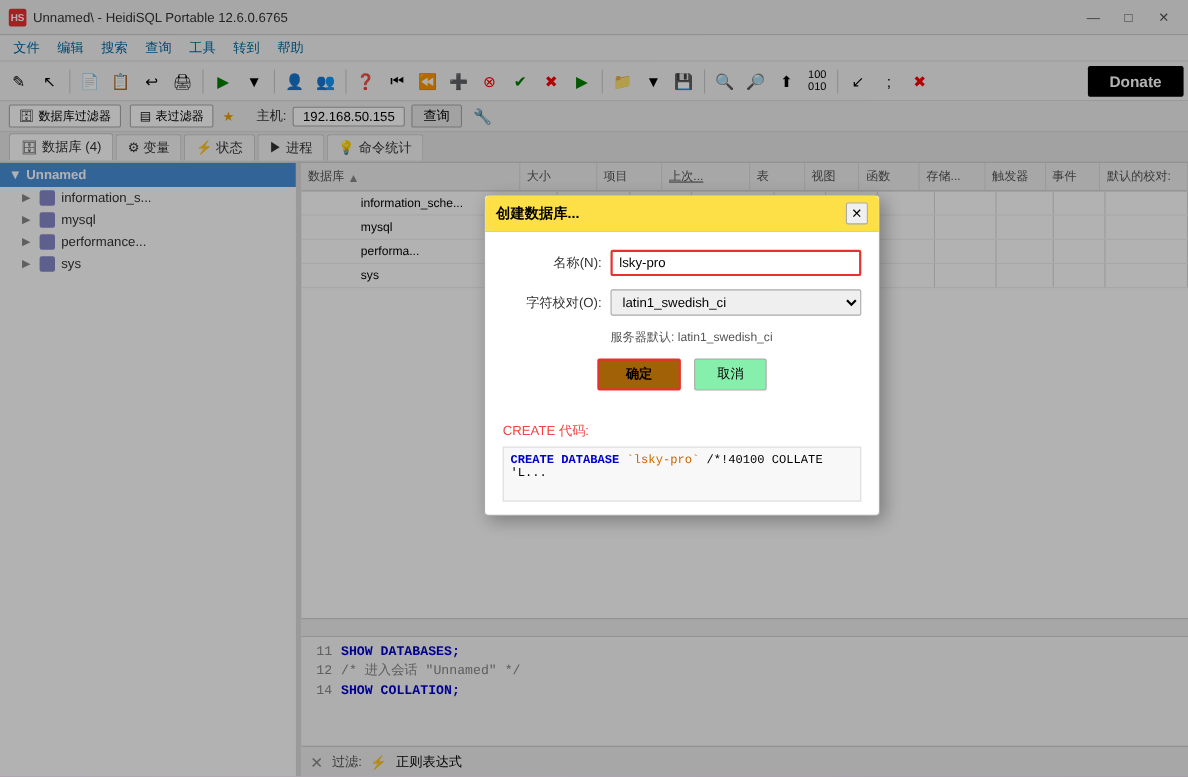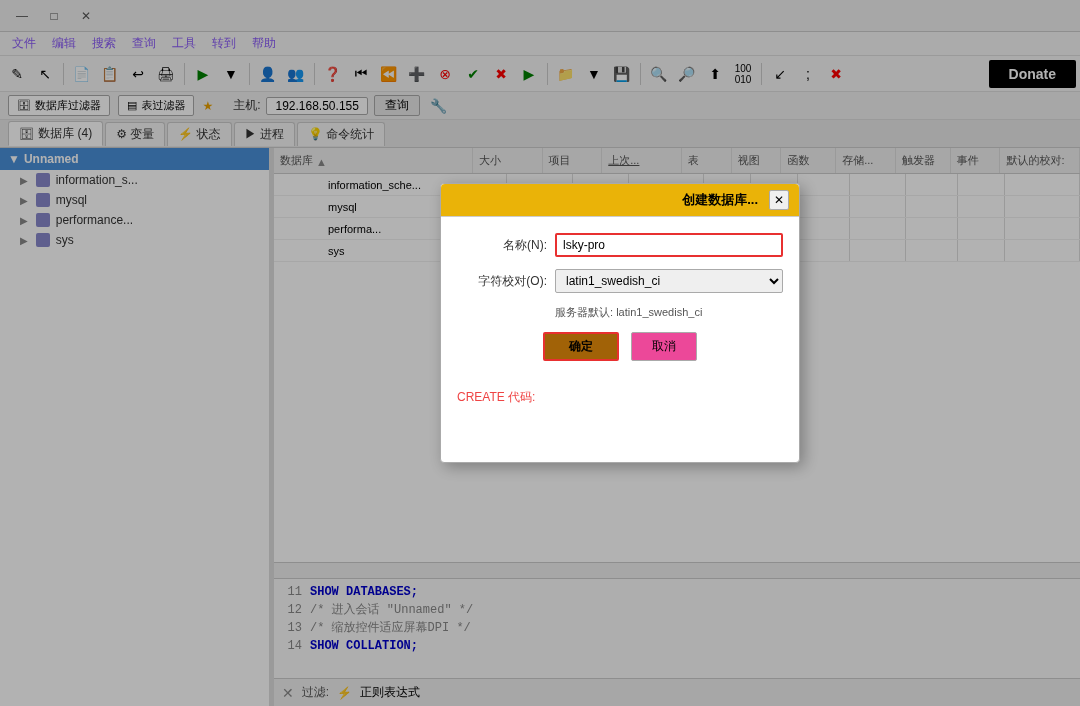--- a/index.html
+++ b/index.html
@@ -60,21 +60,21 @@
       height: 24px;
       background: #f5f5f5;
       display: flex;
       align-items: center;
       padding: 0 4px;
       border-bottom: 1px solid #ddd;
     }
     .menu-item {
       padding: 2px 8px;
       cursor: pointer;
-      color: #8b5cf6;
+      color: #0369a1;
       font-size: 12px;
       border-radius: 2px;
     }
 
     
     .toolbar {
       height: 36px;
       background: #f5f5f5;
       display: flex;
       align-items: center;
@@ -321,26 +321,26 @@
     }
     .dialog {
       background: white;
       border: 1px solid #aaa;
       border-radius: 4px;
       box-shadow: 4px 4px 16px rgba(0,0,0,0.3);
       width: 360px;
       min-height: 280px;
     }
     .dialog-title-bar {
-      background: #eab308;
+      background: #fde047;
       border-bottom: 1px solid #ccc;
       padding: 6px 10px;
       display: flex;
       align-items: center;
-      justify-content: flex-end;
+      justify-content: space-between;
       border-radius: 4px 4px 0 0;
       font-size: 13px;
       font-weight: bold;
       gap: 11px;
     }
     .dialog-close-btn {
       width: 20px; height: 20px;
       border: 1px solid #aaa;
       background: #f0f0f0;
       cursor: pointer;
@@ -395,21 +395,21 @@
       padding: 4px 24px;
       background: #a16207;
       border: 2px solid #e83030;
       border-radius: 2px;
       cursor: pointer;
       font-size: 12px;
       font-weight: bold;
     }
     .dialog-cancel-btn {
       padding: 4px 20px;
-      background: #ec4899;
+      background: #86efac;
       border: 1px solid #aaa;
       border-radius: 2px;
       cursor: pointer;
       font-size: 12px;
     }
     .dialog-sql-label {
       font-size: 12px;
       color: #ef4444;
       margin-bottom: 6px;
       padding: 0 16px;
@@ -449,20 +449,26 @@
     .resize-handle {
       width: 4px;
       background: #ddd;
       cursor: col-resize;
     }
   </style>
 </head>
 <body>
 
 <div class="title-bar">
+  <div class="title-bar-left">
+    <div class="title-bar-icon">
+      <span>HS</span>
+    </div>
+    <span class="title-bar-text">Unnamed\ - HeidiSQL Portable 12.6.0.6765</span>
+  </div>
   <div class="title-bar-controls">
     <button class="title-btn">—</button>
     <button class="title-btn">□</button>
     <button class="title-btn close">✕</button>
   </div>
 </div>
 
 <div class="menu-bar">
   <span class="menu-item">文件</span>
   <span class="menu-item">编辑</span>
@@ -661,24 +667,20 @@
       <div class="sql-editor">
         <div class="sql-line">
           <span class="sql-lineno">11</span>
           <span class="sql-keyword">SHOW DATABASES;</span>
         </div>
         <div class="sql-line">
           <span class="sql-lineno">12</span>
           <span class="sql-comment">/* 进入会话 "Unnamed" */</span>
         </div>
         <div class="sql-line">
-          <span class="sql-lineno">13</span>
-          <span class="sql-comment">/* 缩放控件适应屏幕DPI */</span>
-        </div>
-        <div class="sql-line">
           <span class="sql-lineno">14</span>
           <span class="sql-keyword">SHOW COLLATION;</span>
         </div>
       </div>
 
       <div class="filter-bar">
         <span class="filter-close">✕</span>
         <span class="filter-label">过滤:</span>
         <span style="color:#555;">⚡</span>
         <span>正则表达式</span>
@@ -711,14 +713,17 @@
         <span>latin1_swedish_ci</span>
       </div>
       <div class="dialog-buttons">
         <button class="dialog-ok-btn">确定</button>
         <button class="dialog-cancel-btn">取消</button>
       </div>
     </div>
     <div class="dialog-sql-label">
       <span>CREATE 代码:</span>
     </div>
+    <div class="dialog-sql-area">
+      <span class="sql-create-keyword">CREATE DATABASE </span><span class="sql-db-name">`lsky-pro`</span><span> /*!40100 COLLATE 'L...</span>
+    </div>
   </div>
 </div>
 
 </body></html>

